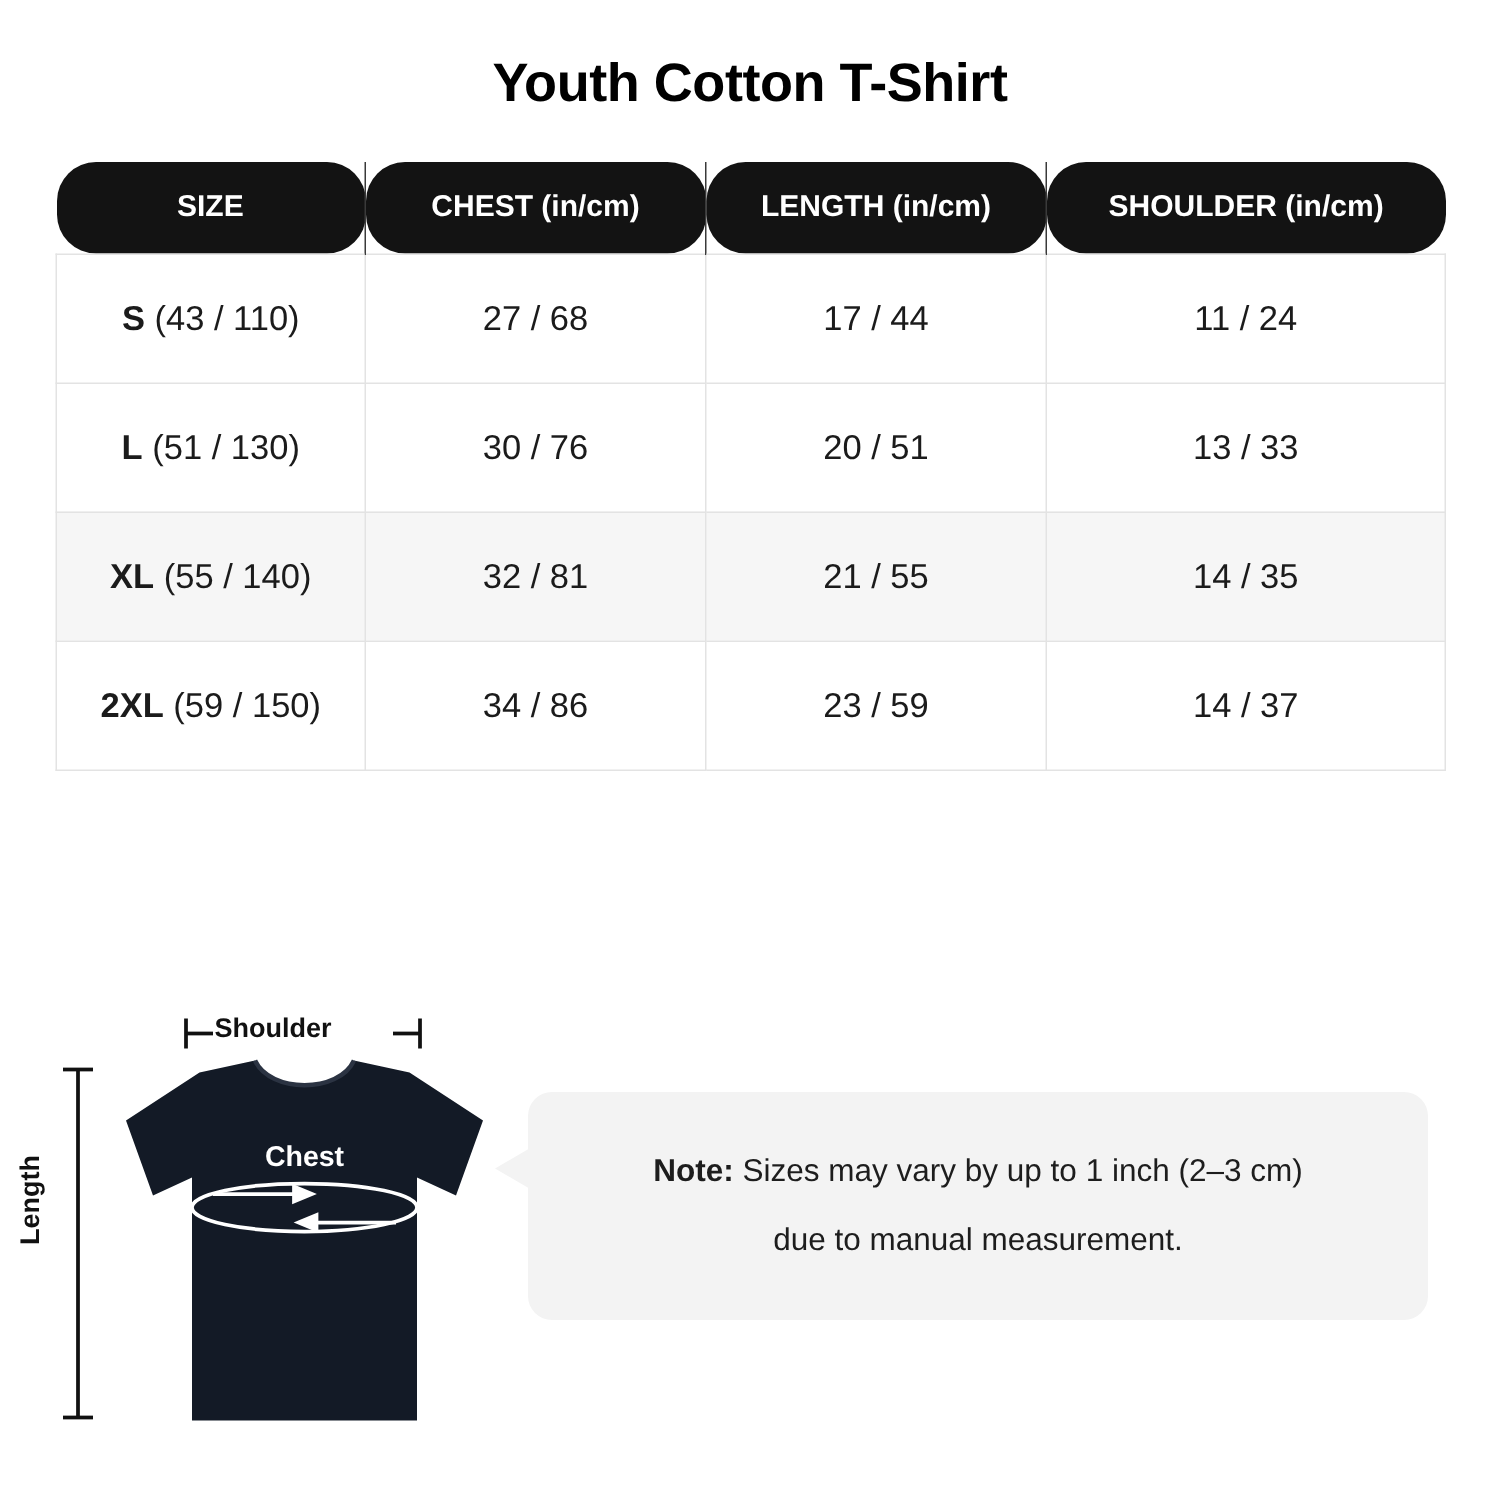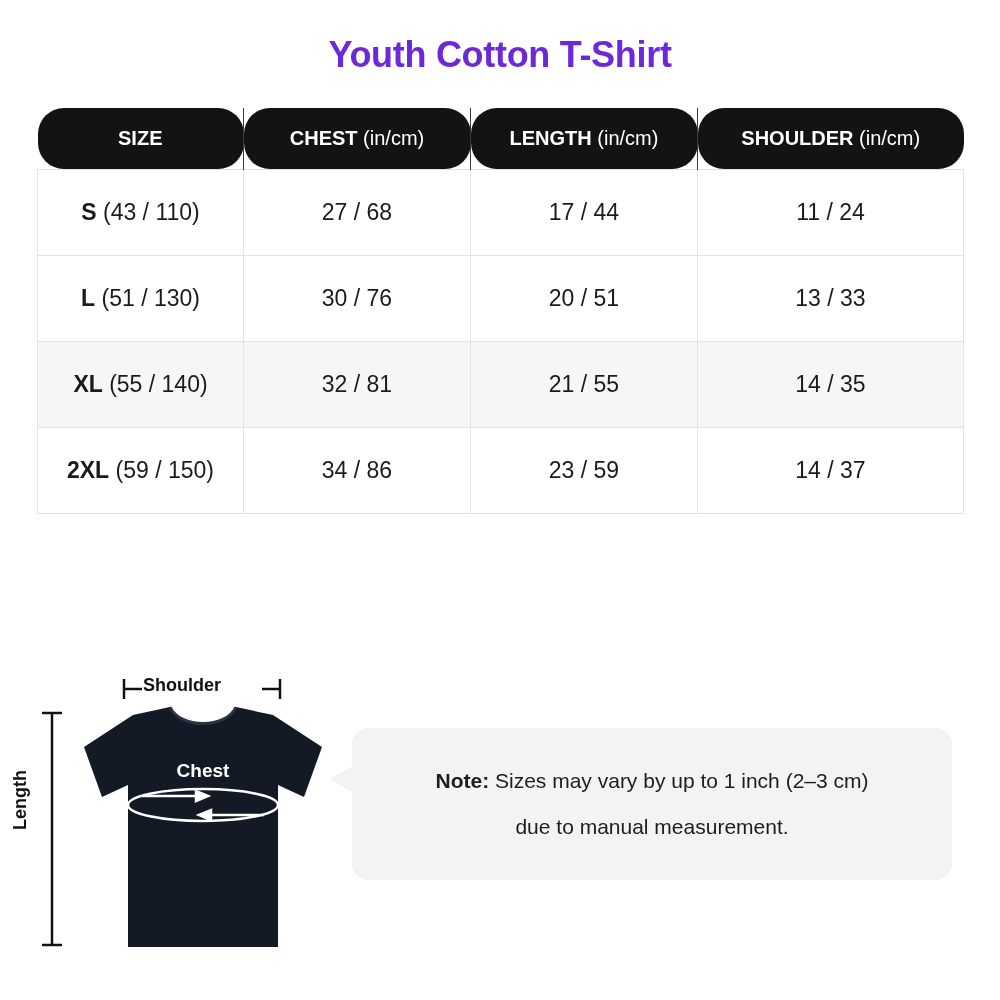--- a/index.html
+++ b/index.html
@@ -14,21 +14,21 @@
     position: relative;
     width: 1000px; height: 1000px;
     overflow: hidden;
   }
   .title {
     text-align: center;
     font-size: 36px;
     font-weight: bold;
     letter-spacing: -0.3px;
     margin-top: 34px;
-    color: #6d28d9;
+    color: #000000;
   }
   .table-wrap {
     margin: 32px 37px 0 37px;
   }
   table.size-table {
     width: 926px;
     border-collapse: collapse;
     table-layout: fixed;
   }
   table.size-table th {
@@ -37,21 +37,21 @@
     font-size: 20px;
     font-weight: bold;
     height: 61px;
     text-align: center;
     border-right: 1px solid #3a3a3a;
     padding: 0 4px;
     border-radius: 26px;
   }
   table.size-table th:last-child { border-right: none; }
   table.size-table th .unit {
-    font-weight: normal;
+    font-weight: bold;
   }
   table.size-table td {
     height: 86px;
     text-align: center;
     font-size: 23px;
     border: 1px solid #e3e3e3;
     color: #1b1b1b;
   }
   table.size-table tr.alt td {
     background: #f6f6f6;

